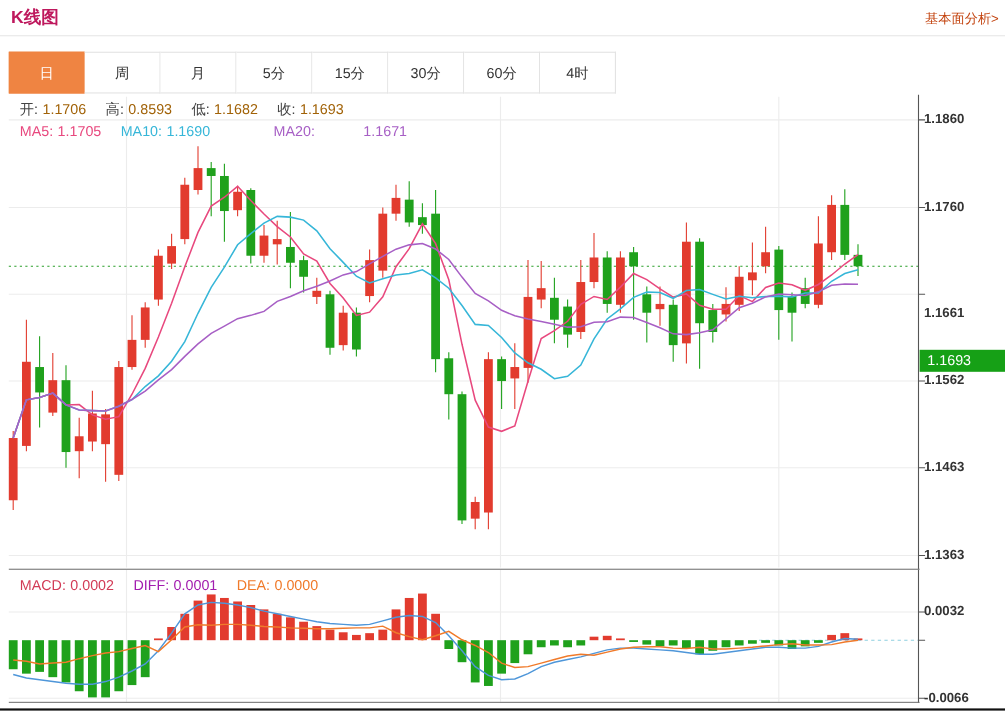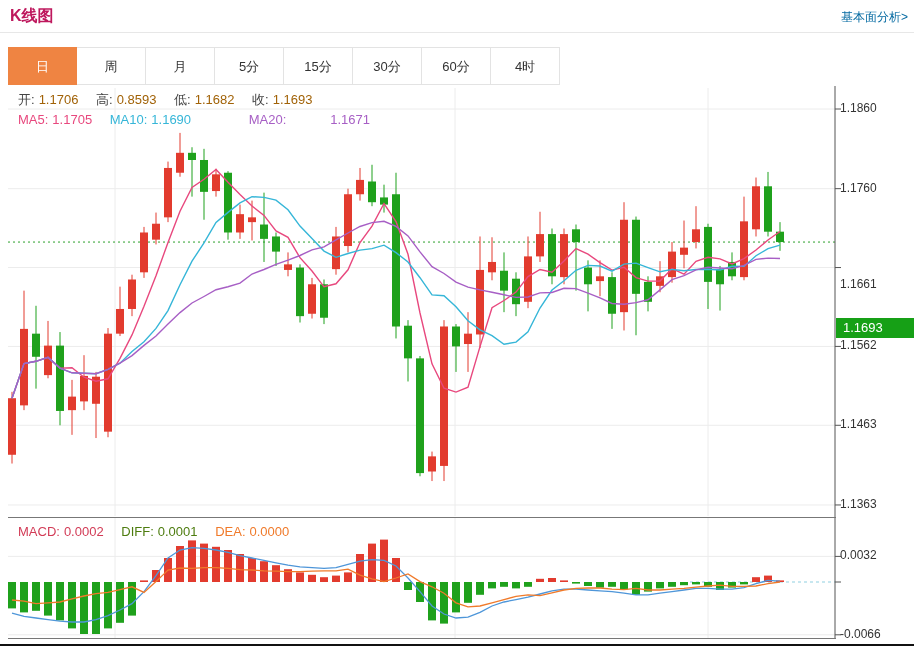--- a/index.html
+++ b/index.html
@@ -1,39 +1,39 @@
 <!DOCTYPE html>
 <html><head>
 <meta charset="utf-8">
 <style>
   html,body{margin:0;padding:0;background:#fff;}
   .page{position:relative;width:914px;height:647px;background:#fff;overflow:hidden;
         font-family:"Liberation Sans","DejaVu Sans",sans-serif;}
   .titlebar{position:absolute;left:0;top:0;width:914px;height:32px;border-bottom:1px solid #e7e7e7;}
   .title{position:absolute;left:10px;top:6px;font-size:16px;font-weight:bold;color:#be185d;}
-  .link{position:absolute;right:6px;top:9px;font-size:12px;color:#0369a1;cursor:pointer;}
+  .link{position:absolute;right:6px;top:9px;font-size:12px;color:#c2410c;cursor:pointer;}
   .tabbar{position:absolute;left:8px;top:47px;height:38px;display:flex;}
   .tab{width:69px;height:38px;line-height:38px;text-align:center;font-size:13px;color:#333;
        background:#fff;border:1px solid #e3e3e3;border-left:none;cursor:pointer;box-sizing:border-box;}
   .tab:first-child{border-left:1px solid #e3e3e3;}
   .tab.sel{background:#EF8442;border-color:#EF8442;color:#fff;}
   .chartwrap{position:absolute;left:0;top:86px;width:914px;height:561px;}
   .csvg{position:absolute;left:0;}
   .row{position:absolute;left:18px;font-size:13px;white-space:nowrap;z-index:5;}
   .row span{margin-right:4px;}
   .gap{margin-right:14px !important;}
   .lbl{color:#444;}
   .grn{color:#a16207;}
   .pink{color:#E8487E;}
   .cyan{color:#36B6D8;}
   .purp{color:#A75FC5;padding-left:40px;}
   .mred{color:#D23B56;}
-  .mblue{color:#4d7c0f;}
+  .mblue{color:#a21caf;}
   .morange{color:#F07A2A;}
-  .axlab{position:absolute;left:840px;font-size:12px;color:#333;z-index:4;}
+  .axlab{position:absolute;left:840px;font-size:12px;color:#333;z-index:4;font-weight:bold;}
   .badge{position:absolute;left:836px;top:232px;width:78px;height:20px;background:#16A016;z-index:6;}
   .badge span{display:block;color:#fff;font-size:13px;line-height:20px;padding-left:7px;}
   .hline{position:absolute;background:#777;z-index:3;}
   .blackline{position:absolute;left:0;top:558px;width:914px;height:2px;background:#111;z-index:3;}
 </style>
 </head>
 <body>
 
 <div class="page">
   <div class="titlebar">

